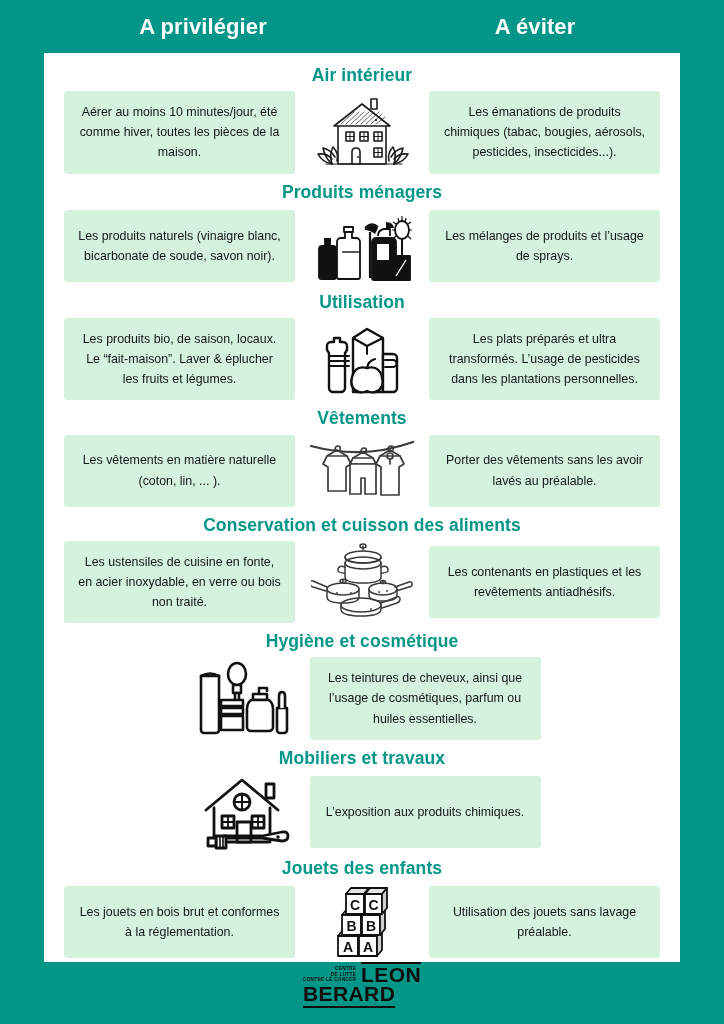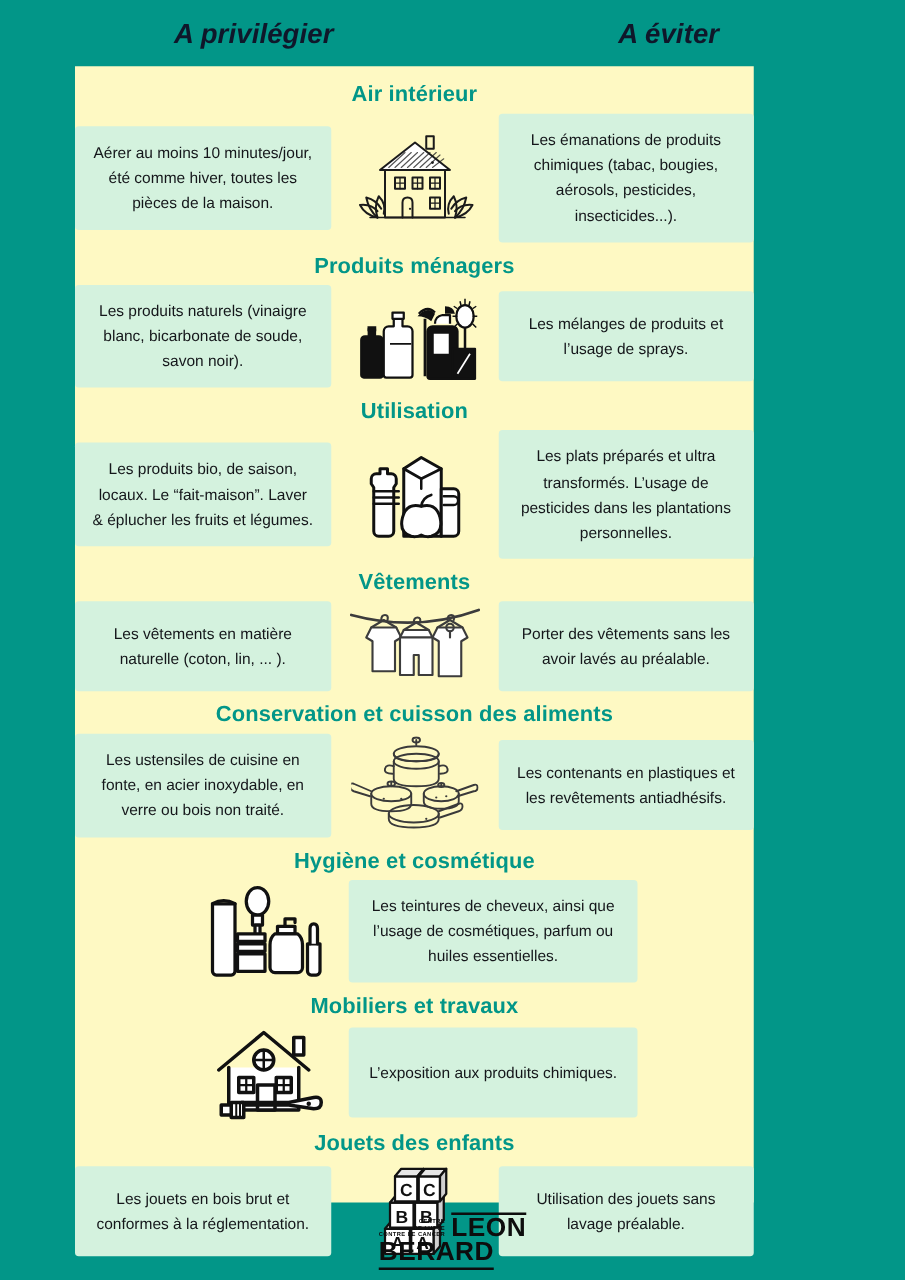--- a/index.html
+++ b/index.html
@@ -26,39 +26,38 @@
   .headers {
     position: absolute;
     top: 0;
     left: 0;
     width: 724px;
     height: 53px;
     display: flex;
     align-items: center;
   }
   .header-col {
-    color: #0f172a;
+    color: #ffffff;
     font-size: 22px;
     font-weight: bold;
     letter-spacing: 0.1px;
     text-align: center;
     line-height: 53px;
-    font-style: italic;
   }
   .header-col.left  { position: absolute; left: 72px;  width: 262px; }
   .header-col.right { position: absolute; left: 404px; width: 262px; }
 
   
   .panel {
     position: absolute;
-    left: 60px;
+    left: 44px;
     top: 53px;
-    width: 543px;
+    width: 636px;
     height: 909px;
-    background: #fef9c3;
+    background: #ffffff;
     box-sizing: border-box;
     padding: 6px 0 6px 0;
   }
 
   
   .section {
     position: relative;
     width: 100%;
   }
   .section-title {
@@ -107,21 +106,20 @@
   .icon-slot svg { display: block; }
 
   
   .footer {
     position: absolute;
     left: 0;
     top: 962px;
     width: 724px;
     height: 62px;
     display: flex;
-    align-items: center;
     justify-content: center;
   }
   .logo {
     display: flex;
     flex-direction: column;
     align-items: flex-start;
     color: #0d0d0d;
   }
   .logo-top {
     display: flex;

